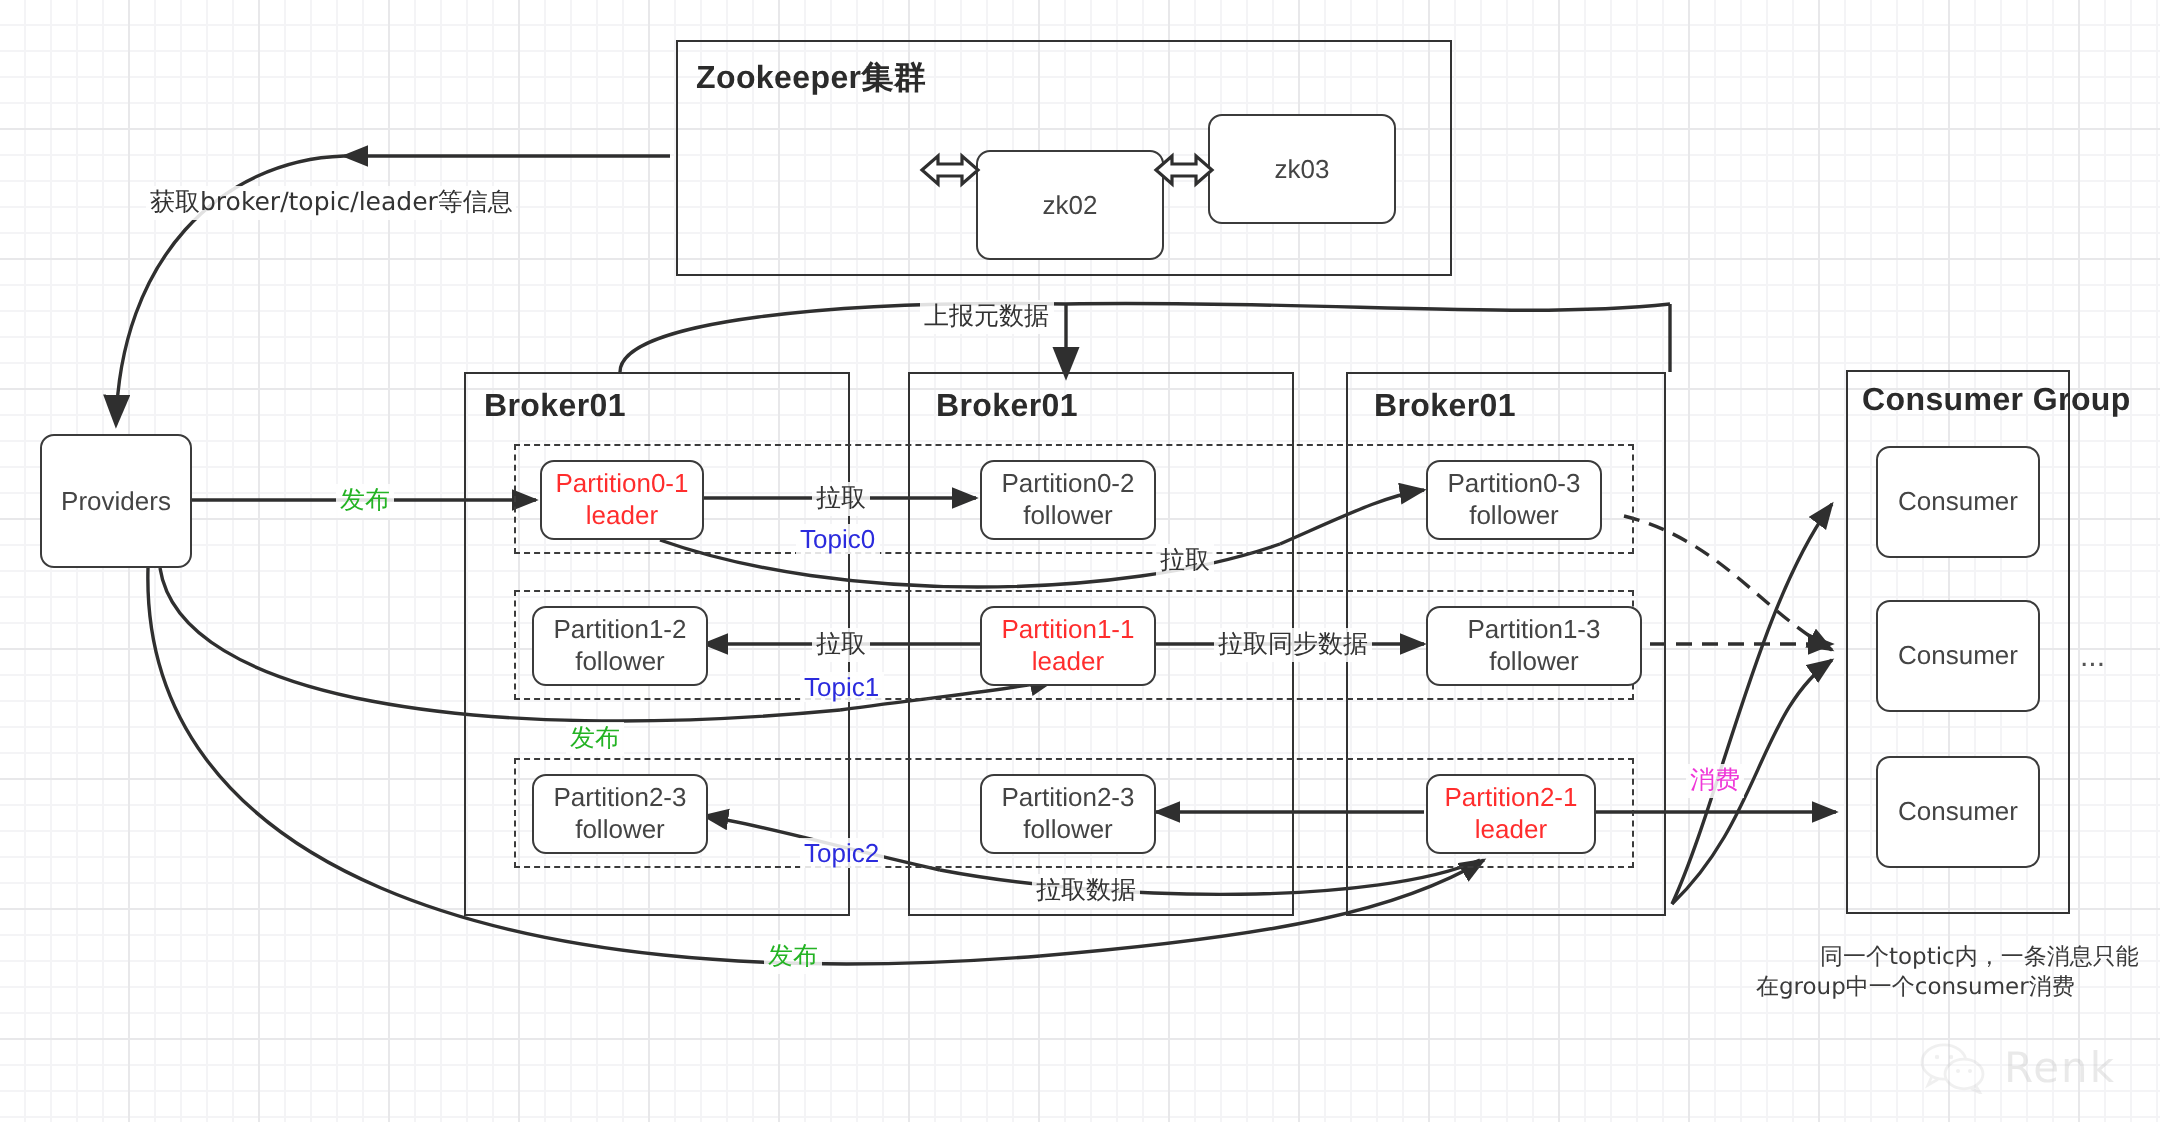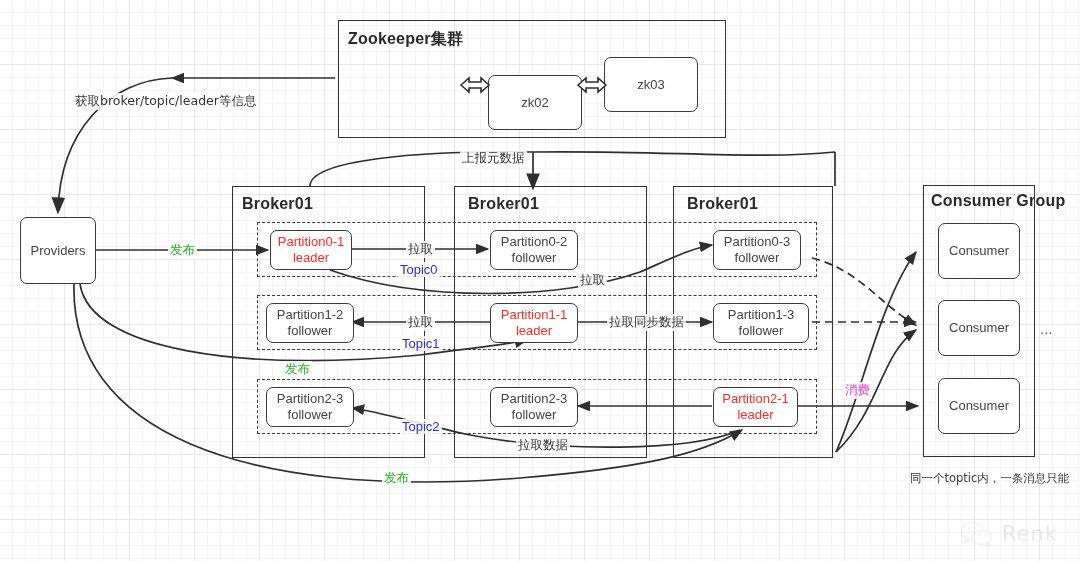--- a/index.html
+++ b/index.html
@@ -165,21 +165,21 @@
       <div>Partition1-2</div>
       <div>follower</div>
     </div>
   </div>
   <div class="box rbox ctr lbl red" style="left:490px;top:303px;width:88px;height:40px;">
     <div>
       <div>Partition1-1</div>
       <div>leader</div>
     </div>
   </div>
-  <div class="box rbox ctr lbl" style="left:713px;top:303px;width:96px;height:40px;">
+  <div class="box rbox ctr lbl" style="left:713px;top:303px;width:108px;height:40px;">
     <div>
       <div>Partition1-3</div>
       <div>follower</div>
     </div>
   </div>
 
   <div class="box rbox ctr lbl" style="left:266px;top:387px;width:88px;height:40px;">
     <div>
       <div>Partition2-3</div>
       <div>follower</div>
@@ -211,20 +211,21 @@
   <div class="box rbox ctr lbl" style="left:938px;top:300px;width:82px;height:56px;">
     <span>Consumer</span>
   </div>
   <div class="box rbox ctr lbl" style="left:938px;top:378px;width:82px;height:56px;">
     <span>Consumer</span>
   </div>
 
   <div class="dots" style="left:1040px;top:320px;">...</div>
 
   <div class="note" style="left:878px;top:470px;margin-left:32px;">同一个toptic内，一条消息只能</div>
+  <div class="note" style="left:878px;top:485px;">在group中一个consumer消费</div>
 
   <div class="tag tag-cn dark" style="left:73px;top:93px;">获取broker/topic/leader等信息</div>
   <div class="tag tag-cn dark" style="left:460px;top:150px;">上报元数据</div>
 
   <div class="tag tag-cn green" style="left:168px;top:242px;">发布</div>
   <div class="tag tag-cn green" style="left:283px;top:361px;">发布</div>
   <div class="tag tag-cn green" style="left:382px;top:470px;">发布</div>
 
   <div class="tag tag-cn dark" style="left:406px;top:241px;">拉取</div>
   <div class="tag tag-cn dark" style="left:578px;top:272px;">拉取</div>

